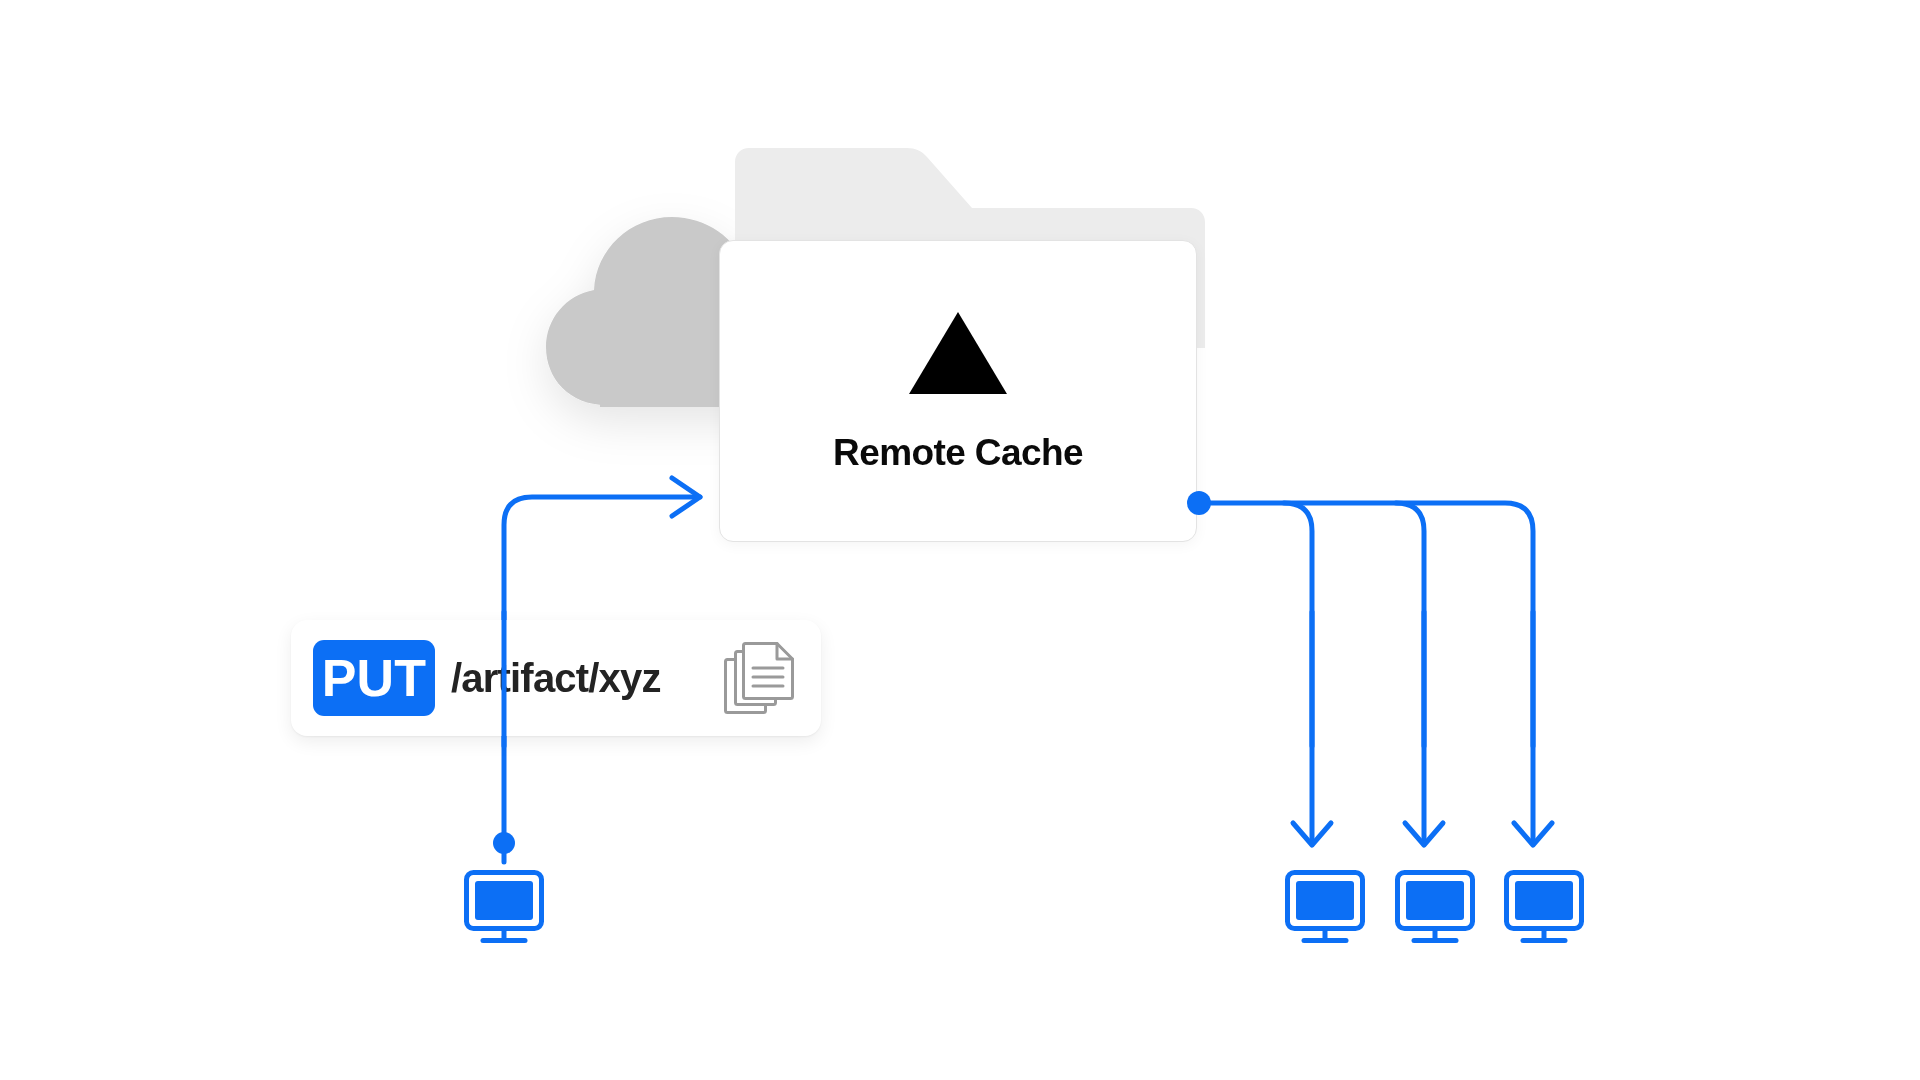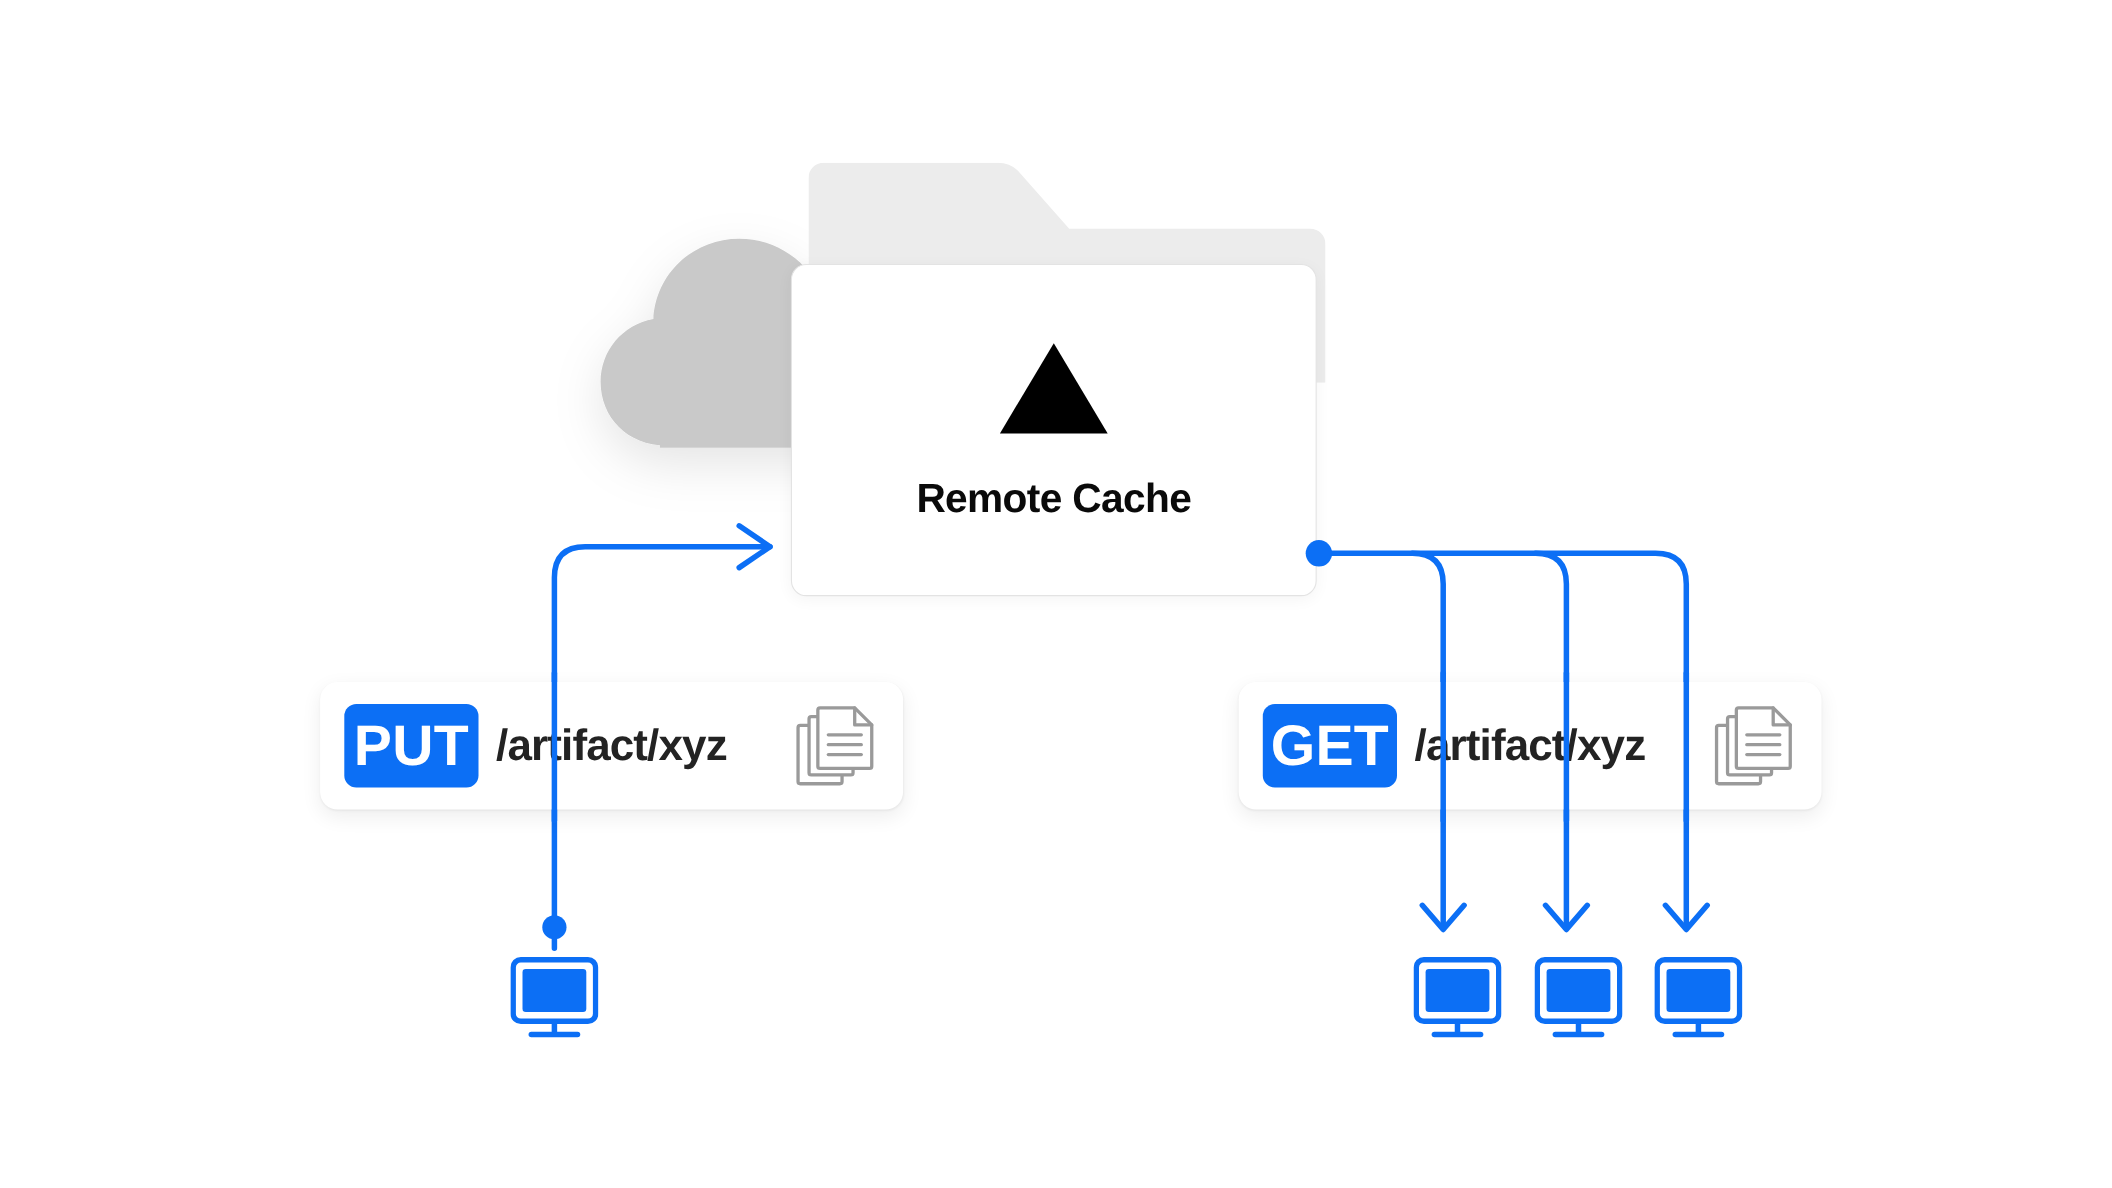--- a/index.html
+++ b/index.html
@@ -207,38 +207,20 @@
           <path d="M54 4.5 V 20 H 69.5" fill="none"></path>
         </g>
         <g stroke="#9a9a9a" stroke-width="3" stroke-linecap="round">
           <line x1="30" y1="29" x2="60" y2="29"></line>
           <line x1="30" y1="38" x2="60" y2="38"></line>
           <line x1="30" y1="47" x2="60" y2="47"></line>
         </g>
       </svg>
     </div>
 
-    <div class="req-card" id="get-card">
-      <div class="method-badge" style="background: rgb(12, 111, 245); color: rgb(255, 255, 255);">GET</div>
-      <div class="req-path">/artifact/xyz</div>
-      <svg class="docs-icon" viewBox="0 0 72 78" aria-hidden="true">
-        <g fill="#ffffff" stroke="#9a9a9a" stroke-width="3" stroke-linejoin="round" stroke-linecap="round">
-          <rect x="2.5" y="20.5" width="40" height="53" rx="2"></rect>
-          <rect x="12.5" y="12.5" width="40" height="53" rx="2"></rect>
-          <path d="M22.5 4.5 H 54 L 69.5 20 V 57.5 A 2 2 0 0 1 67.5 59.5 H 22.5
-                   A 2 2 0 0 1 20.5 57.5 V 6.5 A 2 2 0 0 1 22.5 4.5 Z"></path>
-          <path d="M54 4.5 V 20 H 69.5" fill="none"></path>
-        </g>
-        <g stroke="#9a9a9a" stroke-width="3" stroke-linecap="round">
-          <line x1="30" y1="29" x2="60" y2="29"></line>
-          <line x1="30" y1="38" x2="60" y2="38"></line>
-          <line x1="30" y1="47" x2="60" y2="47"></line>
-        </g>
-      </svg>
-    </div>
 
   </div>
 
   <div class="layer-over">
     <svg width="1920" height="1080" viewBox="0 0 1920 1080" aria-hidden="true">
       <g fill="none" stroke="#0c6ff5" stroke-width="5" stroke-linecap="round">
 
         <line x1="504" y1="612" x2="504" y2="746"></line>
 
         <line x1="1312" y1="612" x2="1312" y2="746"></line>

